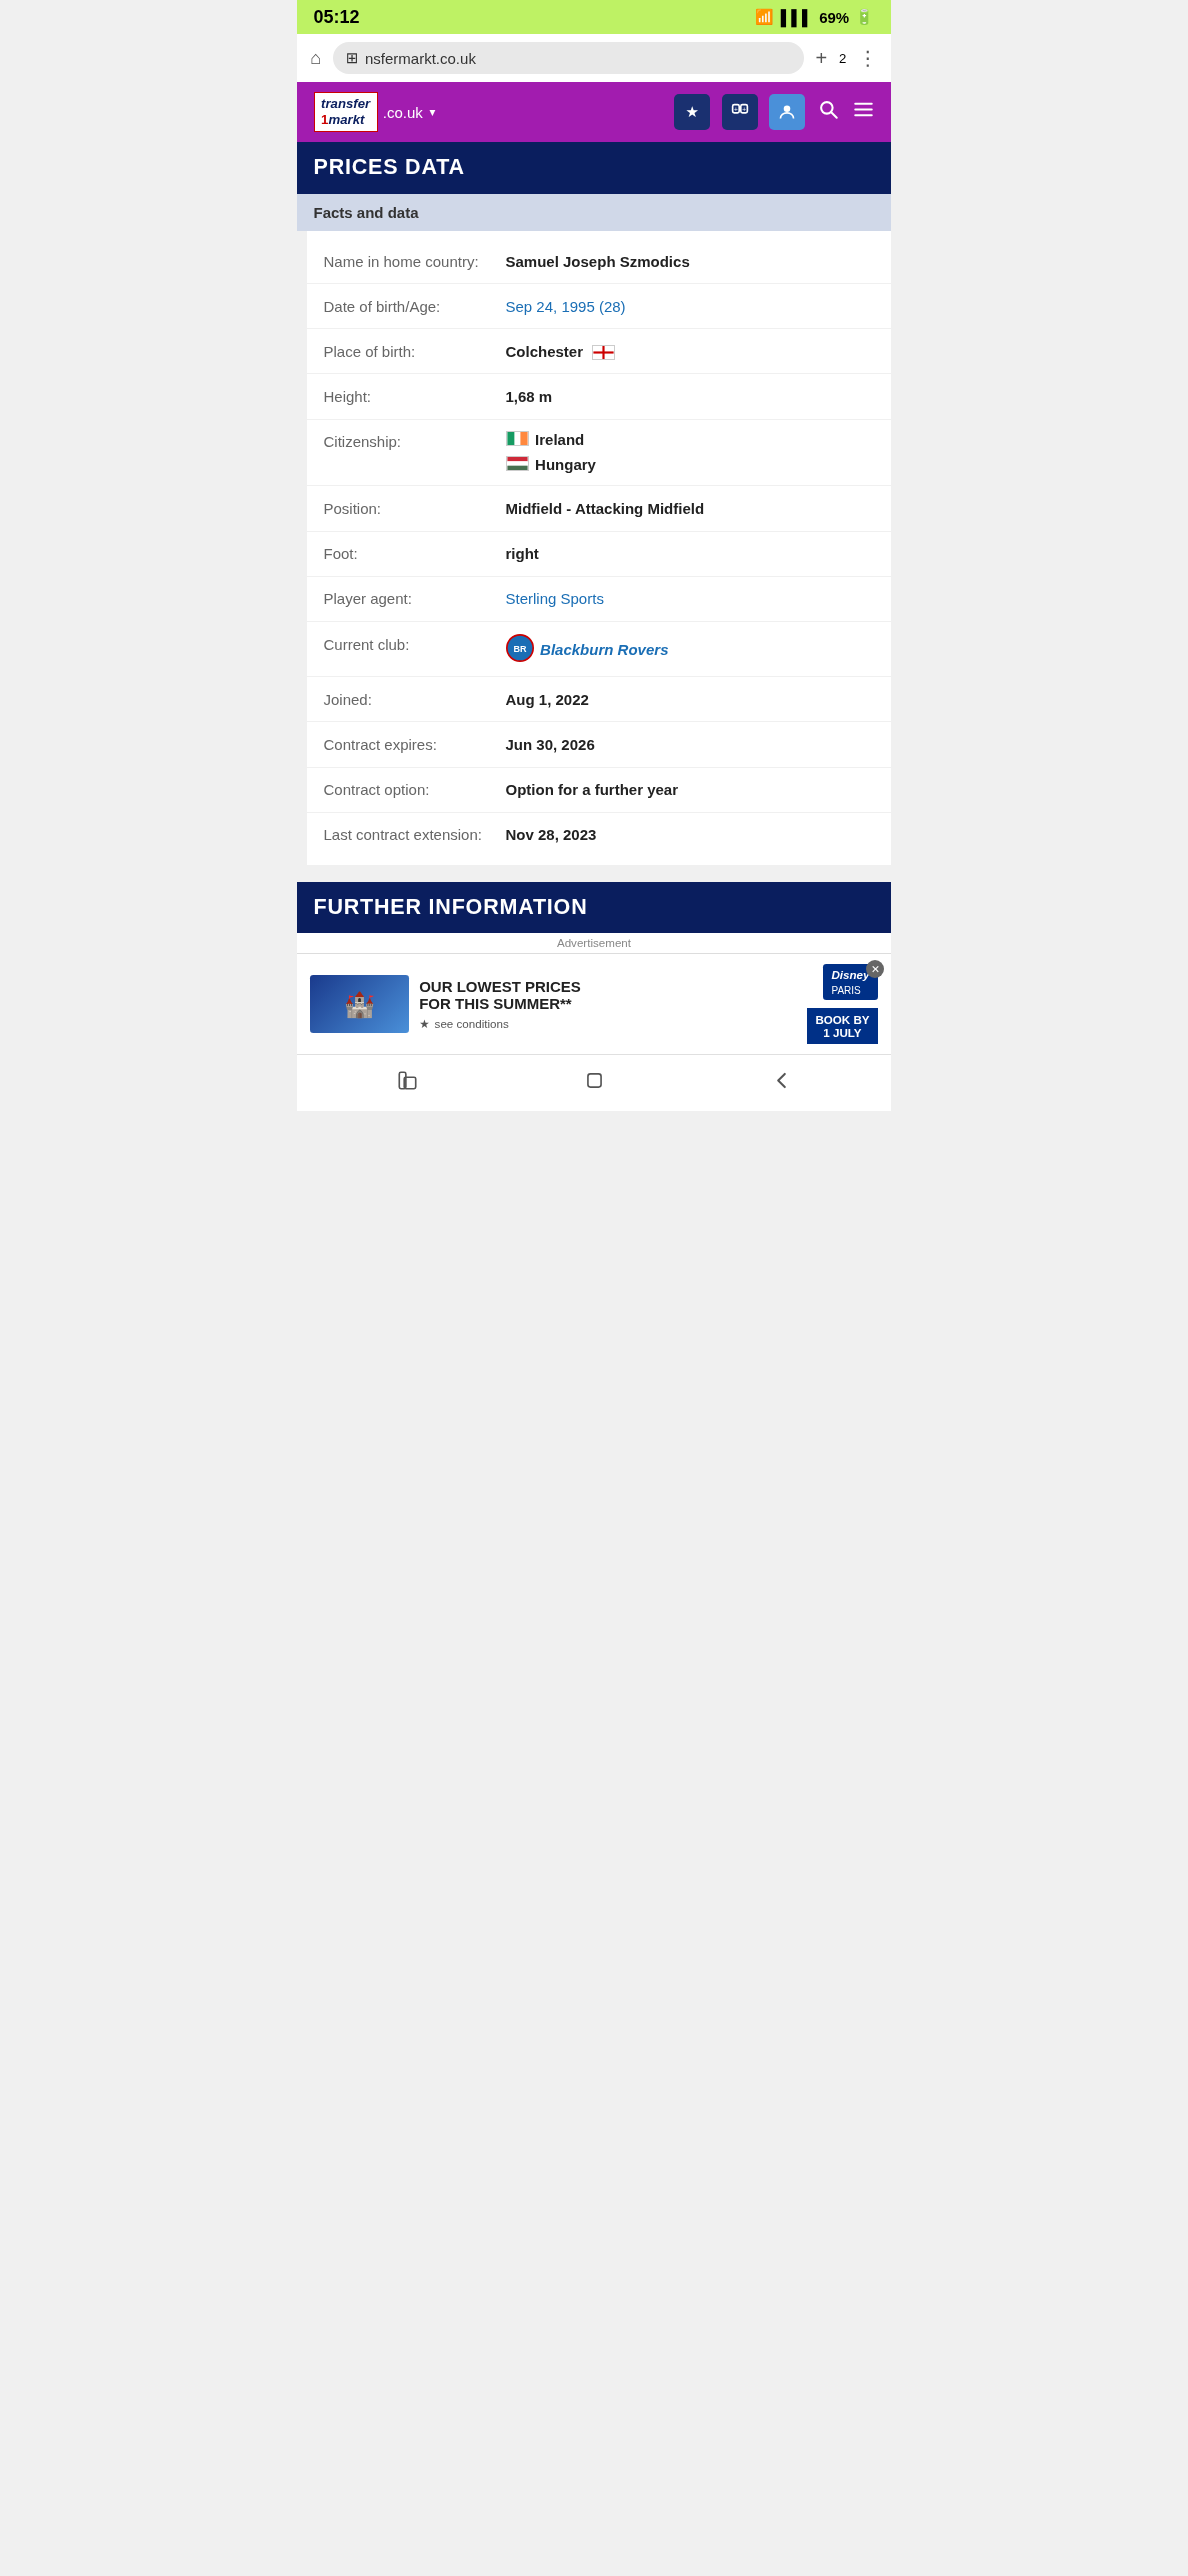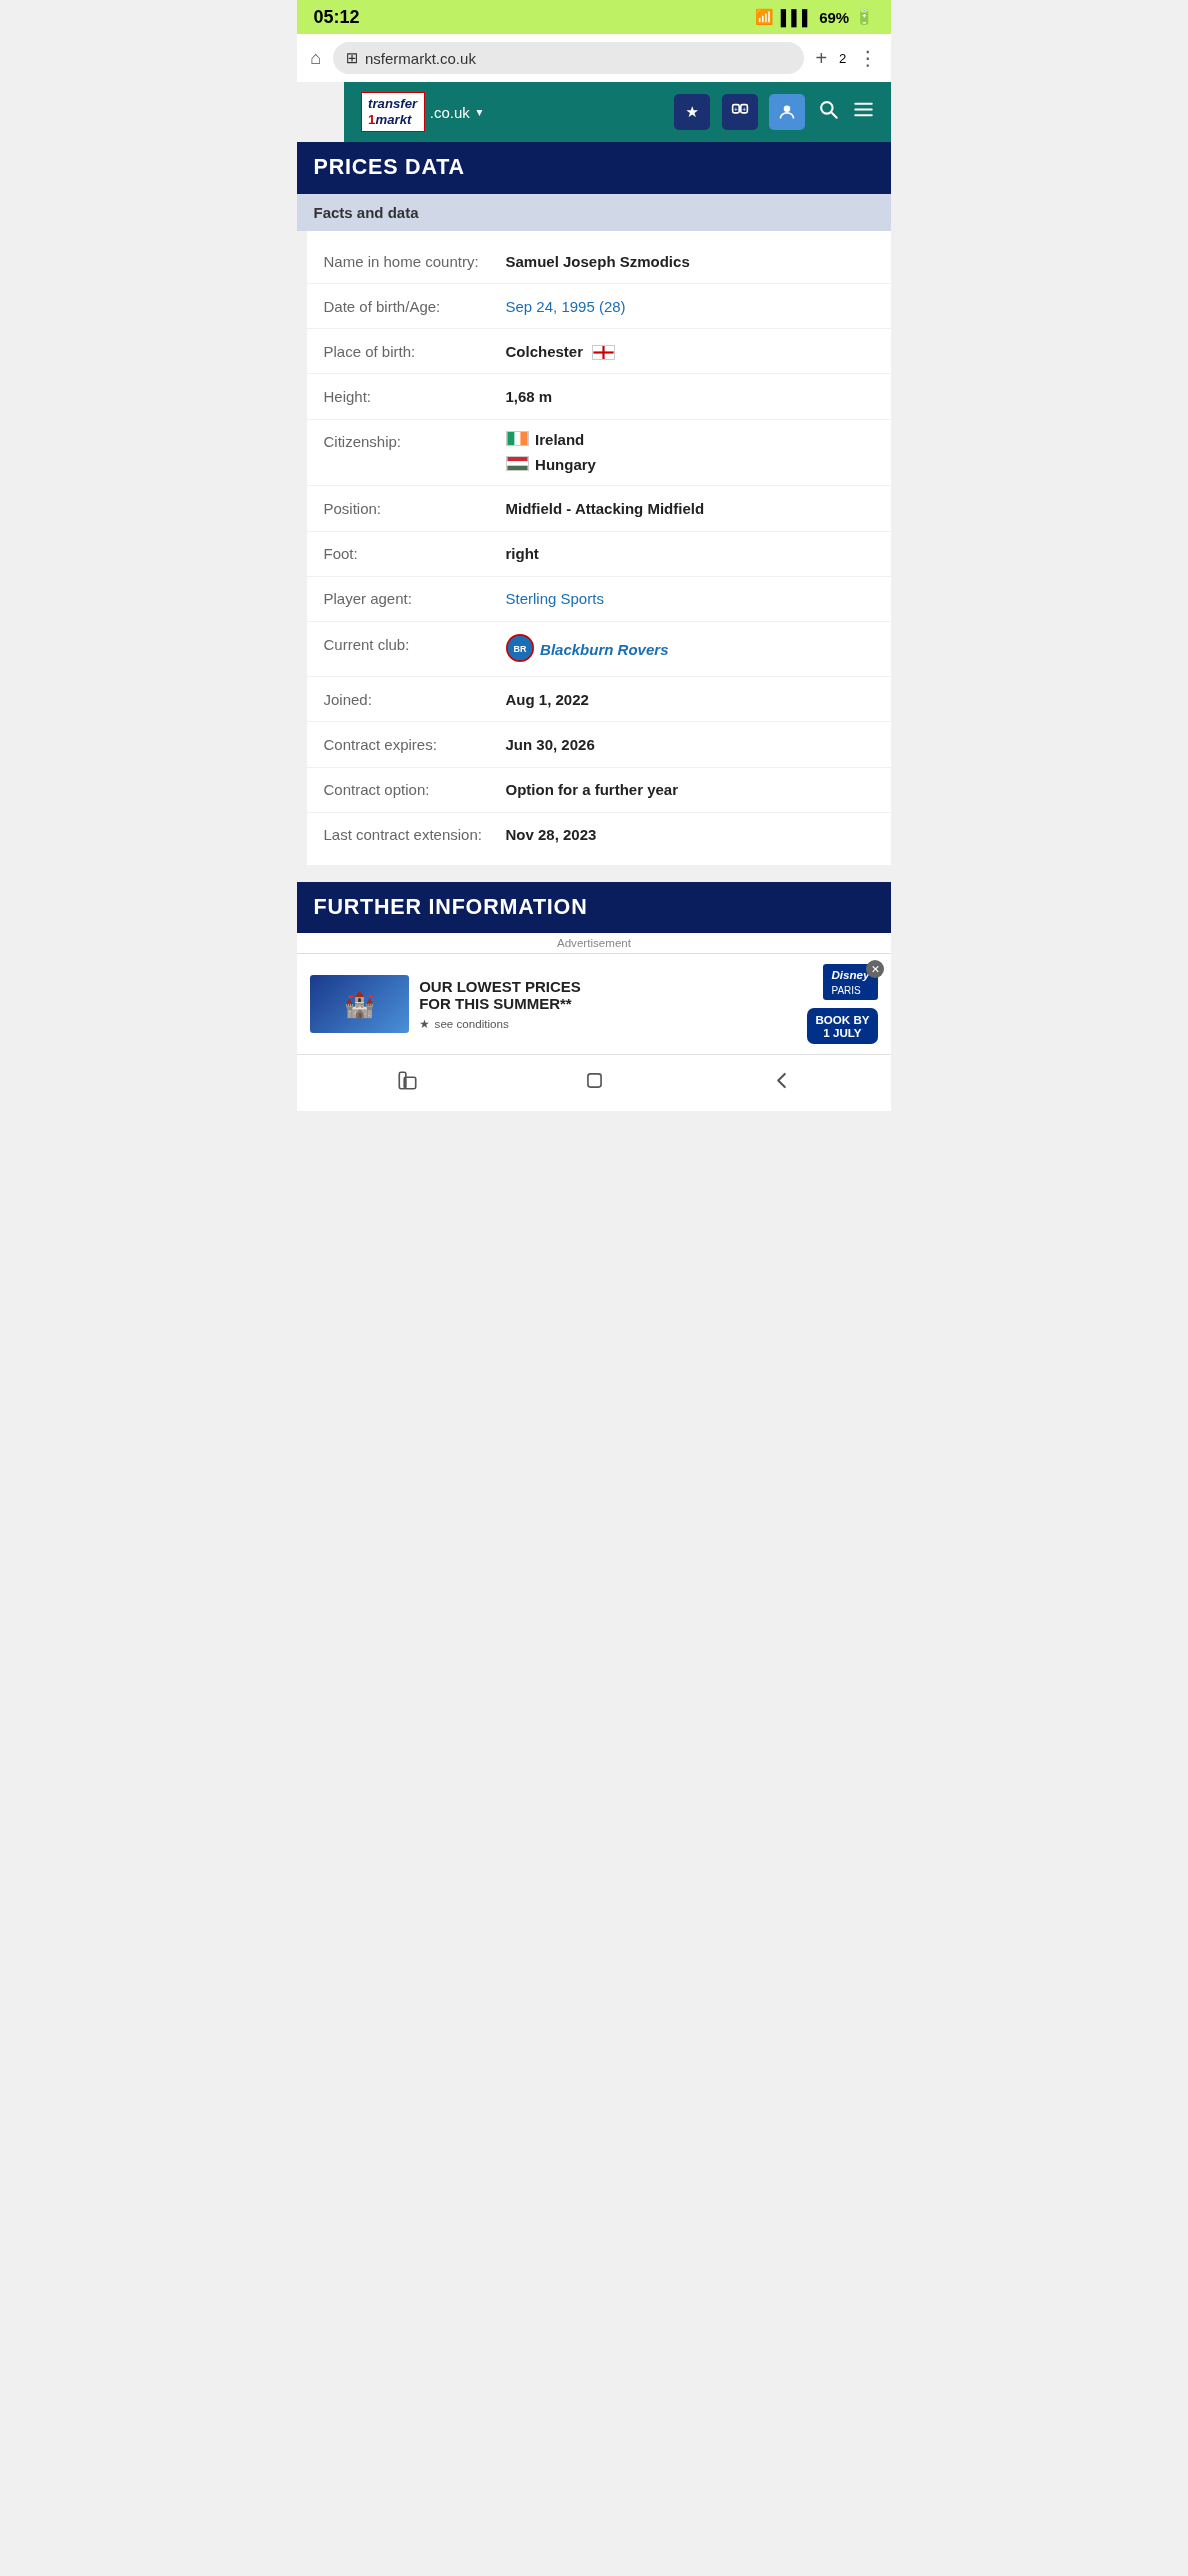--- a/index.html
+++ b/index.html
@@ -47,26 +47,25 @@
       padding: 6.6px 13.2px;
       display: flex;
       align-items: center;
       gap: 6.6px;
       font-size: 15px;
       color: #333;
     }
 
     
     .tm-header {
-      background: #0f766e;
+      background: #a21caf;
       padding: 10px 16.5px;
       display: flex;
       align-items: center;
       justify-content: space-between;
-      margin-left: 47px;
     }
     .tm-logo {
       display: flex;
       align-items: center;
       gap: 3.3px;
     }
     .tm-logo-box {
       background: #fff;
       border: 1.7px solid #cc0000;
       padding: 3.3px 6.6px;
@@ -242,21 +241,21 @@
       color: #fff;
       padding: 3.3px 8.3px;
       border-radius: 3.3px;
       font-size: 13.2px;
       font-weight: bold;
     }
     .book-btn {
       background: #003087;
       color: #fff;
       padding: 5px 8.3px;
-      border-radius: 7px;
+      border-radius: 0;
       font-size: 11.6px;
       font-weight: bold;
       text-align: center;
     }
     .ad-close {
       position: absolute;
       top: 6.6px;
       right: 6.6px;
       width: 18px;
       height: 18px;

